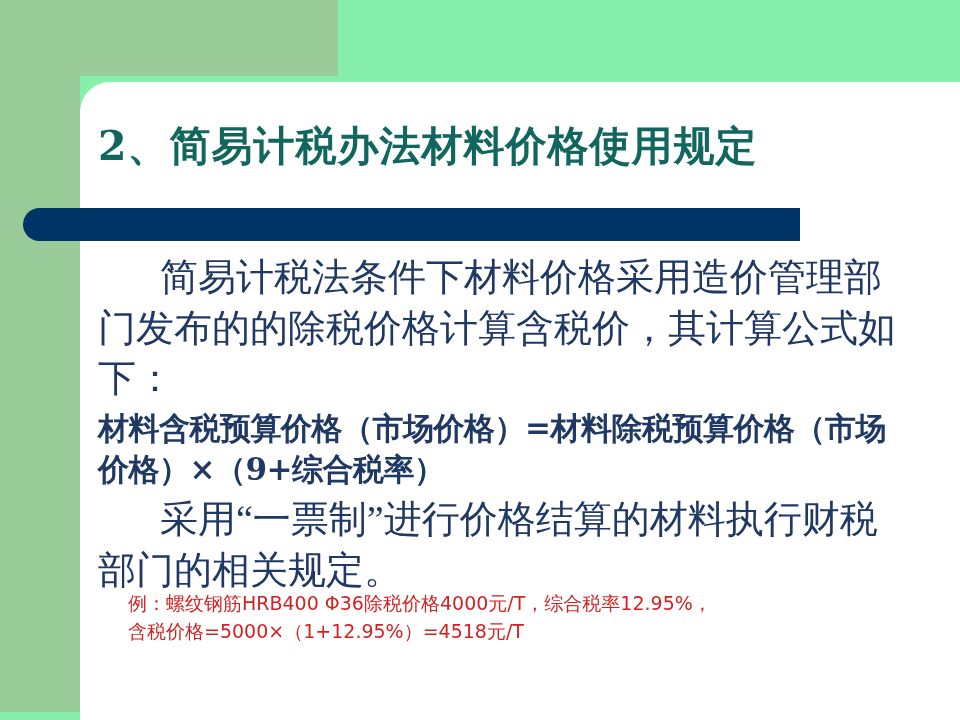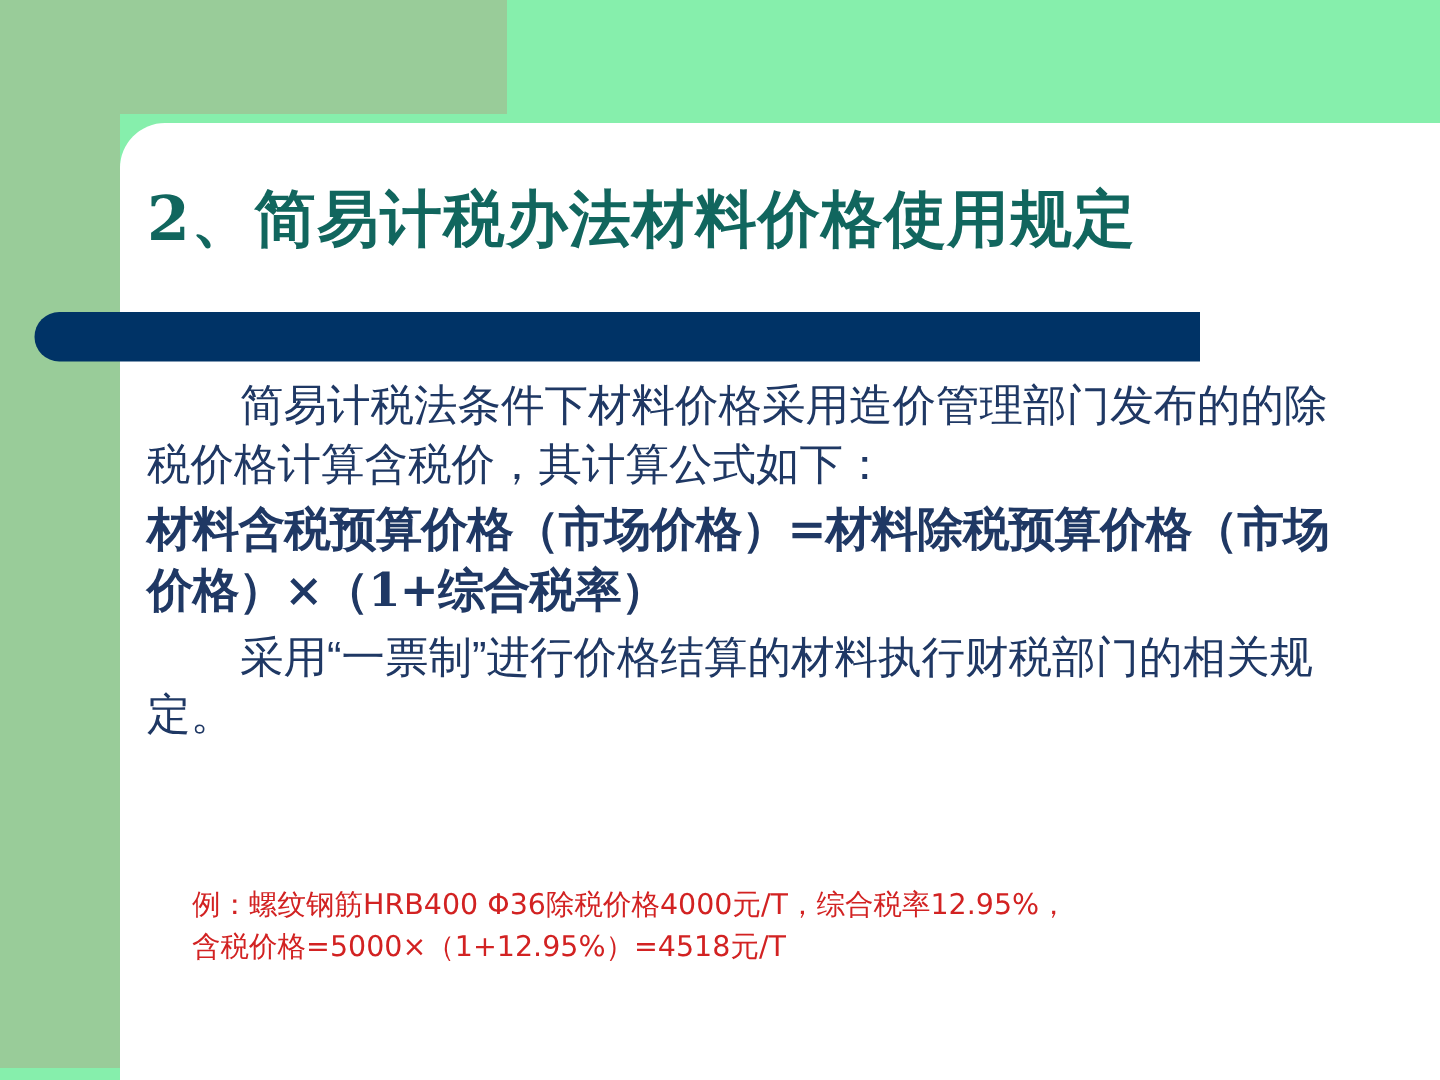--- a/index.html
+++ b/index.html
@@ -80,23 +80,23 @@
   }
 
   .body-block {
     position: absolute;
     left: 98px;
     top: 252px;
     width: 800px;
   }
 
   .para {
-    font-family: Liberation Sans, sans-serif;
+    font-family: Liberation Serif, serif;
     color: #1F3864;
-    font-size: 29px;
+    font-size: 38px;
     line-height: 1.33;
     margin: 0;
     text-indent: 62px;
     letter-spacing: 0px;
   }
 
   .para-formula {
     font-family: "DejaVu Serif", "Liberation Serif", serif;
     color: #1F3864;
     font-size: 31px;
@@ -141,21 +141,21 @@
   <div class="content">
 
     <div class="slide-title">2、简易计税办法材料价格使用规定</div>
 
     <div class="body-block">
 
       <p class="para">简易计税法条件下材料价格采用造价管理部门发布的的除税价格计算含税价，其计算公式如下：</p>
 
       <div class="para-spacer"></div>
 
-      <p class="para-formula">材料含税预算价格（市场价格）=材料除税预算价格（市场价格）×（1+综合税率）</p>
+      <p class="para-formula">材料含税预算价格（市场价格）=材料除税预算价格（市场价格）×（9+综合税率）</p>
 
       <div class="para-spacer"></div>
 
       <p class="para">采用“一票制”进行价格结算的材料执行财税部门的相关规定。</p>
 
     </div>
 
     <div class="example-block">
       <p class="example-line">例：螺纹钢筋HRB400 Φ36除税价格4000元/T，综合税率12.95%，</p>
       <p class="example-line">含税价格=5000×（1+12.95%）=4518元/T</p>

